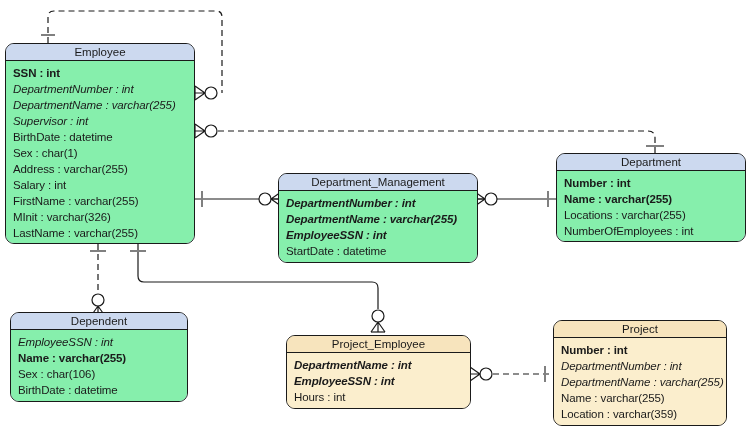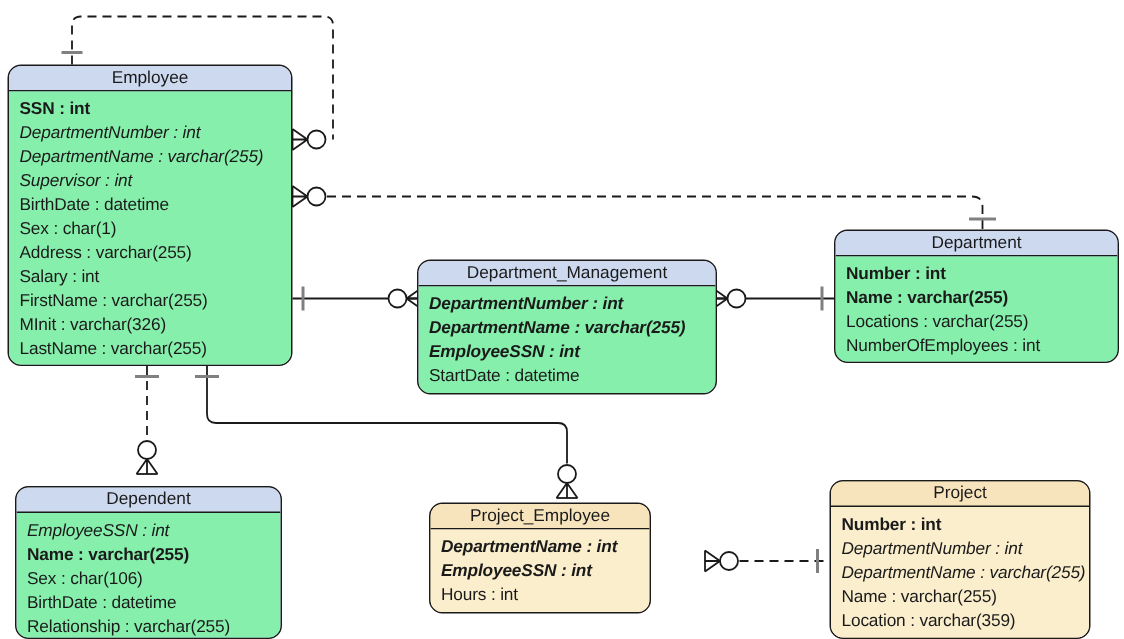--- a/index.html
+++ b/index.html
@@ -160,32 +160,32 @@
   <div class="entity" style="left:556px;top:153px;width:190px;height:89px;">
     <div class="hdr">Department</div>
     <div class="body">
       <div class="attr pk">Number : int</div>
       <div class="attr pk">Name : varchar(255)</div>
       <div class="attr">Locations : varchar(255)</div>
       <div class="attr">NumberOfEmployees : int</div>
     </div>
   </div>
 
-  <div class="entity" style="left:10px;top:324px;width:178px;height:102px;">
+  <div class="entity" style="left:10px;top:312px;width:178px;height:90px;">
     <div class="hdr">Dependent</div>
     <div class="body">
       <div class="attr fk">EmployeeSSN : int</div>
       <div class="attr pk">Name : varchar(255)</div>
       <div class="attr">Sex : char(106)</div>
       <div class="attr">BirthDate : datetime</div>
       <div class="attr">Relationship : varchar(255)</div>
     </div>
   </div>
 
-  <div class="entity tan" style="left:286px;top:335px;width:148px;height:74px;">
+  <div class="entity tan" style="left:286px;top:335px;width:185px;height:74px;">
     <div class="hdr">Project_Employee</div>
     <div class="body">
       <div class="attr pkfk">DepartmentName : int</div>
       <div class="attr pkfk">EmployeeSSN : int</div>
       <div class="attr">Hours : int</div>
     </div>
   </div>
 
   <div class="entity tan" style="left:553px;top:320px;width:174px;height:106px;">
     <div class="hdr">Project</div>

